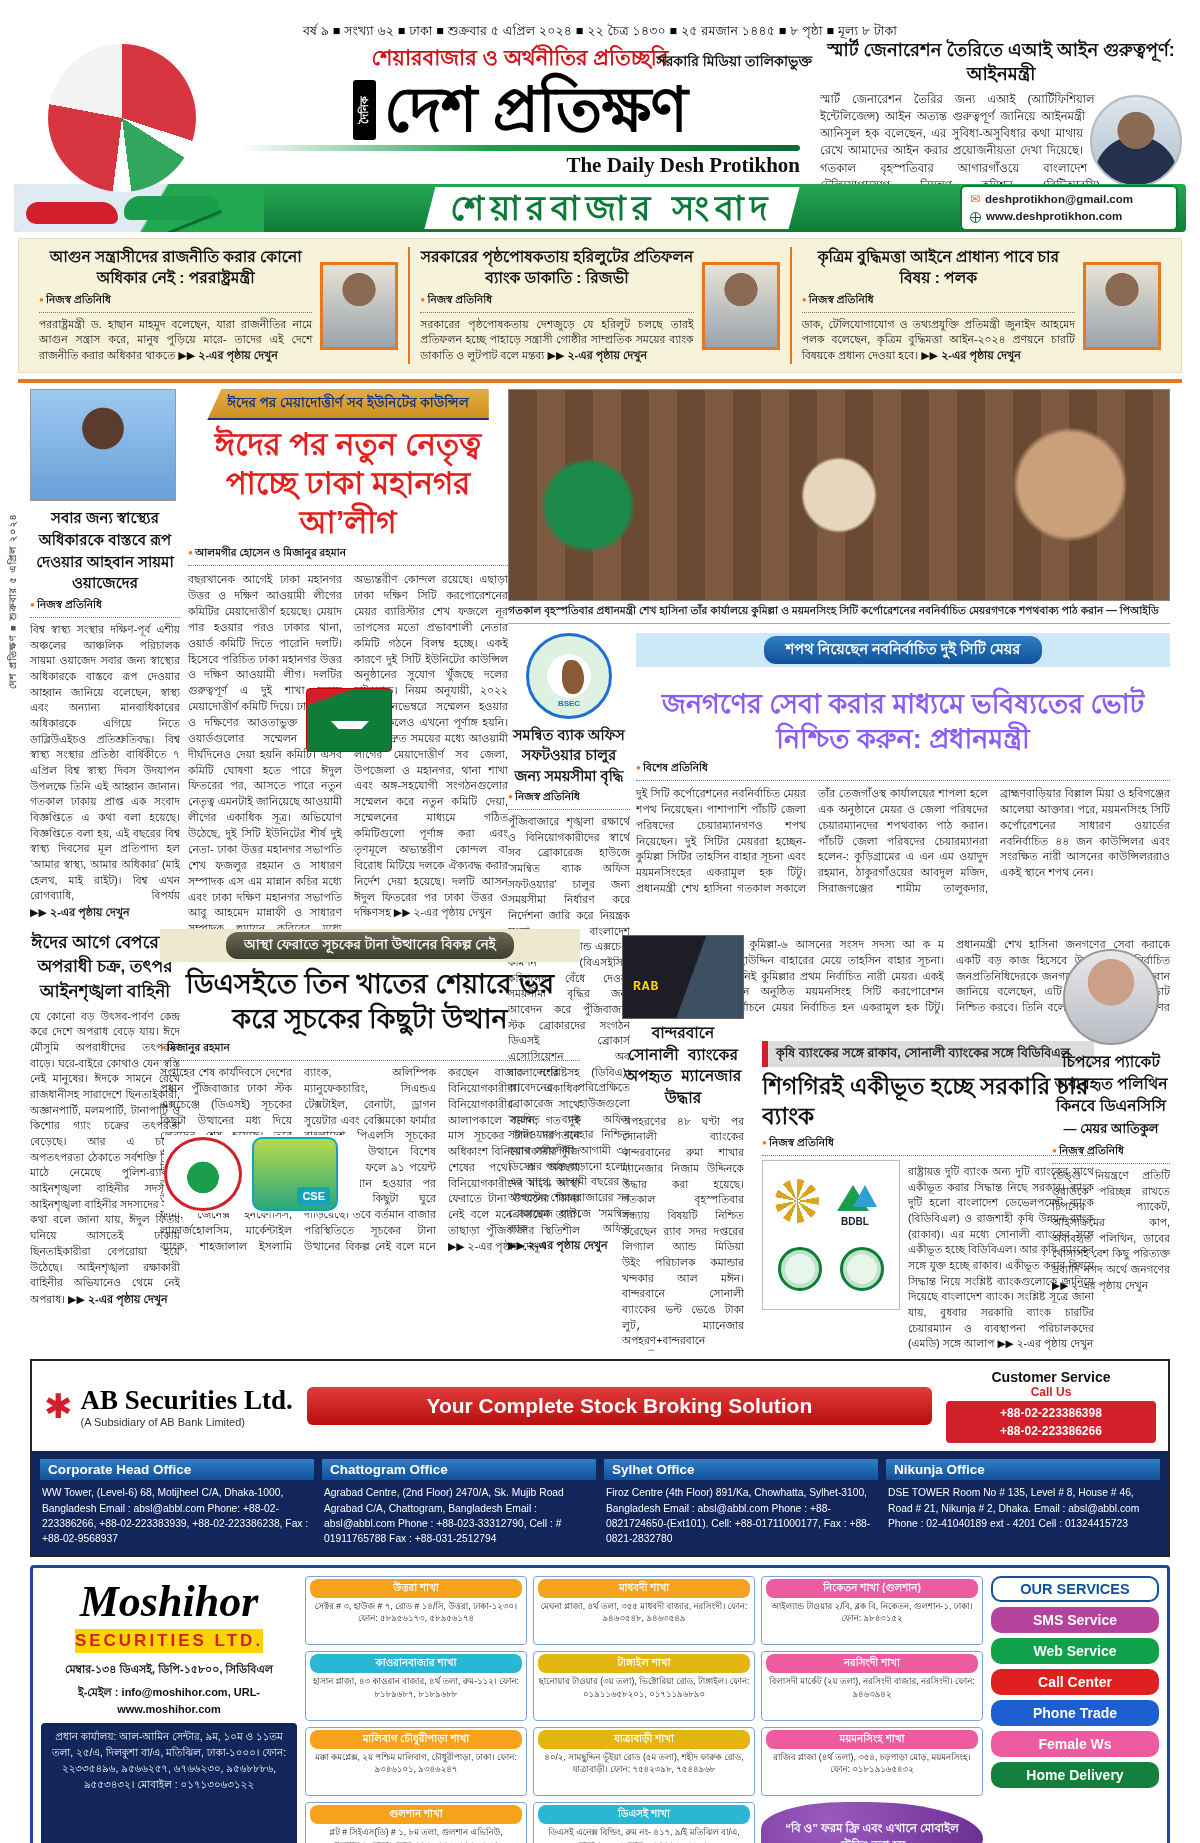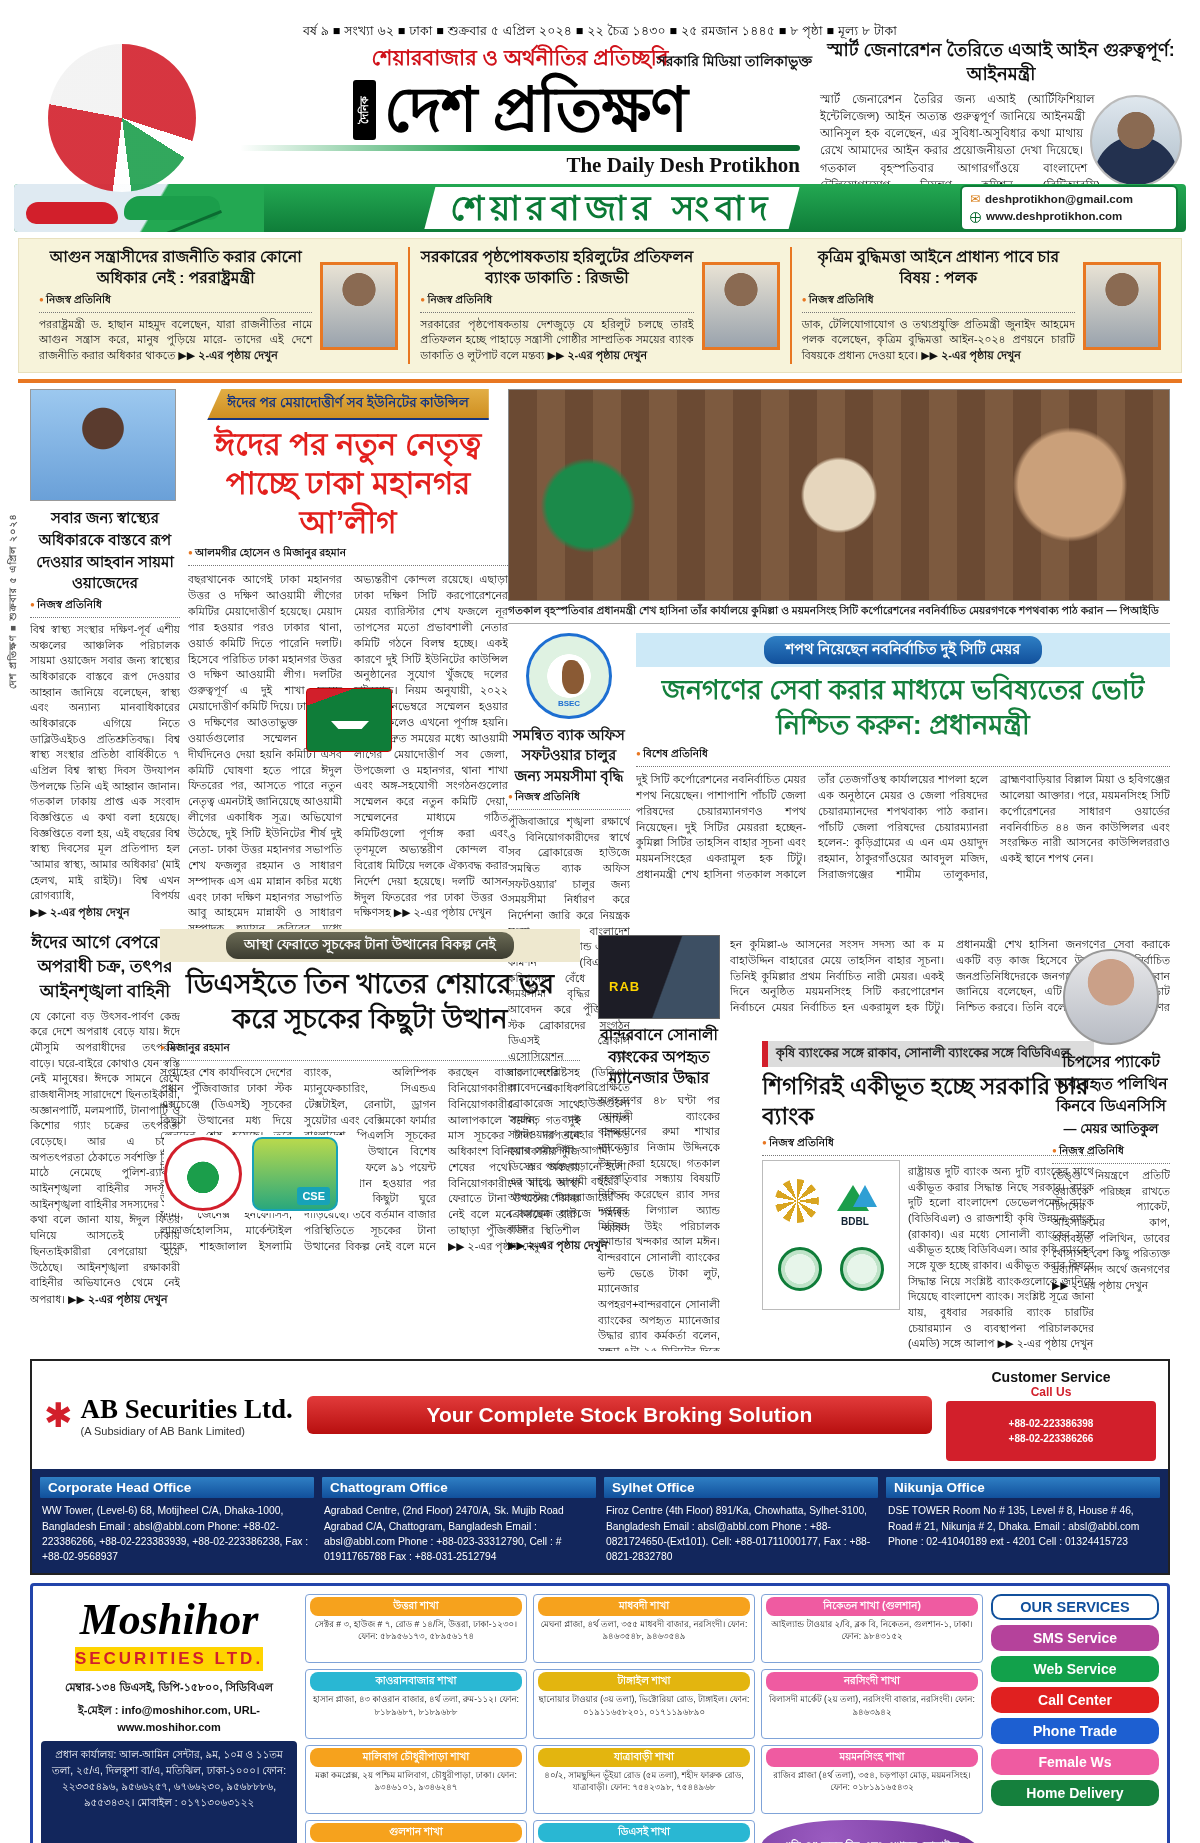--- a/index.html
+++ b/index.html
@@ -91,35 +91,35 @@
   .bsec { position:absolute; left:478px; top:244px; width:122px; height:716px; overflow:hidden; }
   .bsec-logo { width:86px; height:86px; margin:0 auto; border-radius:50%; border:3px solid #1d6fd1; position:relative;
     background:radial-gradient(circle at 50% 50%, #fff 38%, #dff2e2 39% 70%, #fff 71%); }
   .bsec-map { position:absolute; left:33px; top:24px; width:22px; height:34px; background:#8a5a34; border-radius:40% 60% 50% 50%; }
   .bsec-lbl { position:absolute; left:0; right:0; bottom:8px; text-align:center; font-size:8px; font-weight:700; color:#1d6fd1; }
   .bsec-h { margin-top:6px; font-size:14.5px; font-weight:800; text-align:center; line-height:1.4; }
 
   .pm { position:absolute; left:606px; top:244px; width:534px; height:296px; }
   .pm-band { background:#cde9f7; padding:3px 0; display:flex; justify-content:center; }
   .pm-kicker { background:linear-gradient(#2f7fc4,#11509c); color:#fff; font-size:14.5px; font-weight:800; padding:2px 22px; border-radius:12px; }
-  .pm-h { margin-top:6px; font-size:27px; font-weight:900; text-align:center; line-height:1.3; color:#15803d; }
+  .pm-h { margin-top:20px; font-size:27px; font-weight:900; text-align:center; line-height:1.3; color:#8b5cf6; }
   .pm-body { margin-top:5px; font-size:10.8px; line-height:1.46; text-align:justify; column-count:3; column-gap:12px; height:168px; overflow:hidden; }
   .pm-cont { position:absolute; left:700px; top:548px; width:440px; height:94px; font-size:10.8px; line-height:1.46; text-align:justify; column-count:2; column-gap:12px; overflow:hidden; }
 
   .dse { position:absolute; left:130px; top:540px; width:420px; height:422px; }
   .band-cream { background:#eee8cf; padding:3px 0; display:flex; justify-content:center; }
   .dse-kicker { background:linear-gradient(#6a6a55,#3c3c30); color:#fff; font-size:13.5px; font-weight:800; padding:2px 18px; border-radius:12px; }
   .dse-h { margin-top:5px; font-size:27px; font-weight:900; text-align:center; line-height:1.3; }
   .dse-body { position:relative; margin-top:4px; font-size:10.8px; line-height:1.46; text-align:justify; column-count:3; column-gap:12px; height:268px; overflow:hidden; }
   .dse-logos { position:absolute; left:4px; top:70px; width:196px; height:78px; background:#fff; display:flex; gap:10px; align-items:center; z-index:2; }
   .dse-logo { width:78px; height:74px; border-radius:50%; border:3px solid #d21f2b; background:radial-gradient(circle at 50% 55%, #1b9e4b 30%, #fff 31%); position:relative; }
   .cse-logo { width:86px; height:74px; border-radius:10px; background:linear-gradient(#b8d94d,#2aa87c); border:2px solid #17a2b8; position:relative; }
   .cse-lbl { position:absolute; right:6px; bottom:4px; background:#17a2b8; color:#fff; font-size:11px; font-weight:800; padding:1px 5px; border-radius:3px; }
 
-  .sonali { position:absolute; left:568px; top:546px; width:122px; height:416px; overflow:hidden; }
+  .sonali { position:absolute; left:592px; top:546px; width:122px; height:416px; overflow:hidden;font-family:Liberation Mono, monospace; }
   .rab-ph { width:122px; height:84px; border:1px solid #666; position:relative; background:linear-gradient(110deg,#1d1d26 55%, #3d4f63 56%); }
   .rab-lbl { position:absolute; left:10px; bottom:24px; color:#ffd400; font-size:13px; font-weight:900; letter-spacing:1px; }
   .sonali-h { margin-top:5px; font-size:15.5px; font-weight:800; text-align:center; line-height:1.4; }
 
   .merge { position:absolute; left:732px; top:652px; width:332px; height:310px; overflow:hidden; }
   .merge-kicker { display:flex; align-items:stretch; }
   .merge-kicker .bar { width:6px; background:#d21f2b; }
   .merge-kicker .txt { flex:1; background:#dcdcdc; font-size:12.5px; font-weight:800; color:#222; padding:3px 8px; }
   .merge-h { margin-top:5px; font-size:23px; font-weight:900; text-align:left; line-height:1.3; }
   .merge-flex { display:flex; gap:8px; margin-top:4px; }
@@ -140,21 +140,21 @@
   
   .ab { width:1140px; margin:8px auto 0 auto; border:2px solid #222; }
   .ab-top { display:flex; align-items:center; gap:14px; padding:8px 12px; }
   .ab-flower { color:#d21f2b; font-size:34px; line-height:1; }
   .ab-name { font-family:"Liberation Serif","DejaVu Serif",serif; font-size:27px; font-weight:800; color:#000; }
   .ab-sub { font-size:11px; color:#333; }
   .ab-banner { flex:1; background:linear-gradient(#e23b3b,#b80f0f); color:#fff; font-size:21px; font-weight:800; text-align:center; padding:7px 8px; border-radius:6px; }
   .ab-cs { width:210px; text-align:center; }
   .ab-cs-t { font-size:14px; font-weight:800; }
   .ab-cs-c { font-size:12px; font-weight:800; color:#d21f2b; }
-  .ab-phones { margin-top:2px; background:#d21f2b; color:#fff; font-size:10px; font-weight:800; border-radius:4px; padding:15px 6px; line-height:1.5; }
+  .ab-phones { margin-top:2px; background:#d21f2b; color:#fff; font-size:12px; font-weight:800; border-radius:4px; padding:3px 6px; line-height:1.5; }
   .ab-offices { display:flex; background:#12265c; padding:8px; gap:8px; }
   .office { flex:1; }
   .office-h { background:linear-gradient(#2f7fc4,#11509c); color:#fff; font-size:13.5px; font-weight:800; padding:3px 8px; border-radius:1px; }
   .office-b { color:#fff; font-size:10.3px; line-height:1.5; padding:5px 2px 0 2px; }
 
   
   .mosh { width:1140px; height:318px; margin:8px auto 0 auto; border:3px solid #2244aa; border-radius:4px; display:flex; gap:8px; padding:8px; }
   .mosh-left { width:256px; display:flex; flex-direction:column; }
   .mosh-logo { font-family:"Liberation Serif","DejaVu Serif",serif; font-style:italic; font-size:44px; font-weight:900; color:#000; text-align:center; }
   .mosh-sec { margin:2px auto 0 auto; background:#ffd400; color:#d21f2b; font-size:17px; font-weight:900; letter-spacing:3px; padding:2px 0; }

